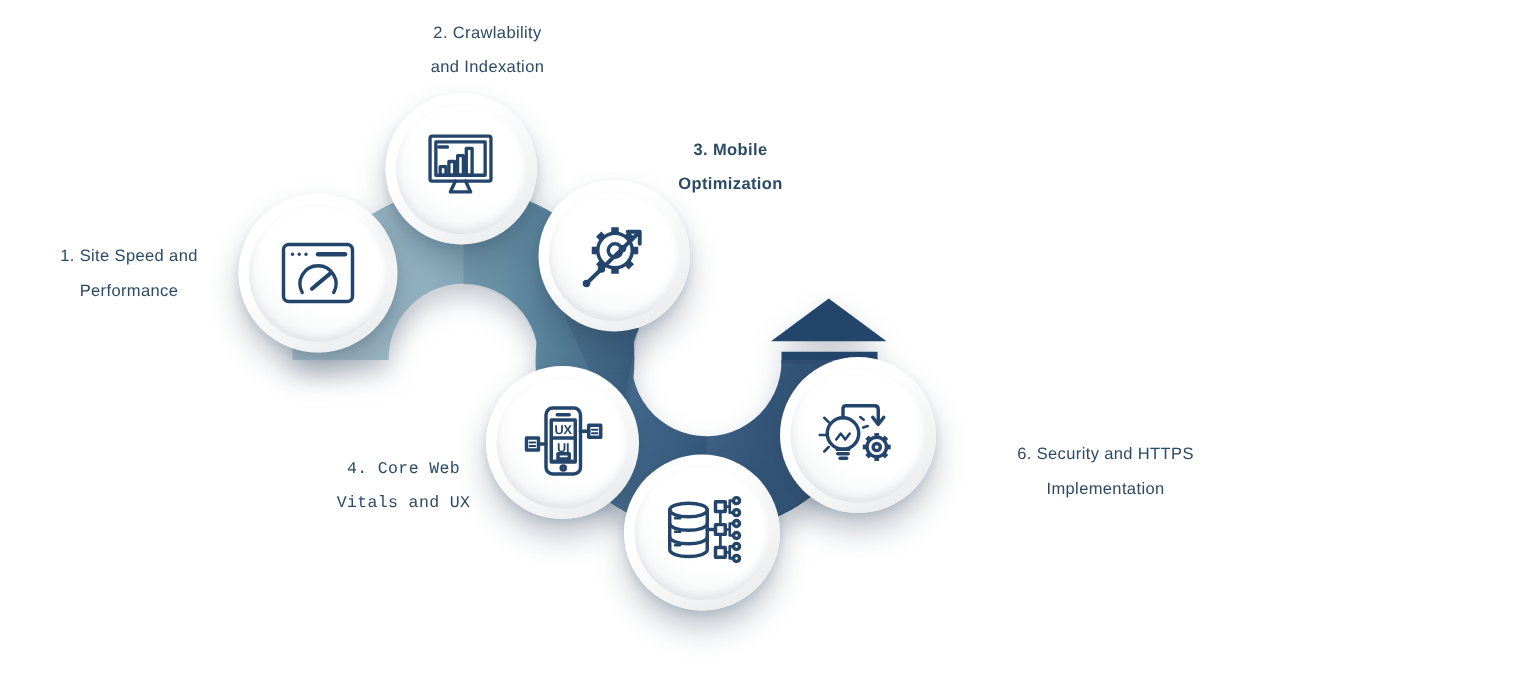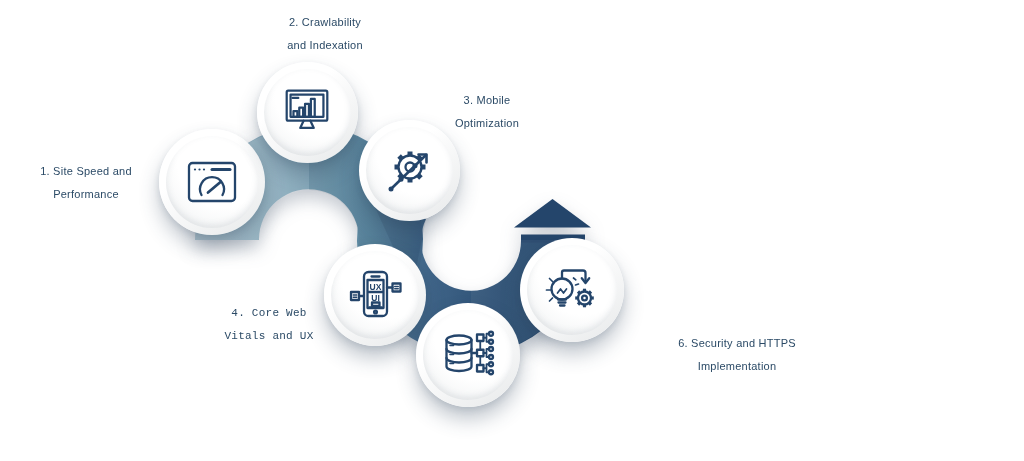--- a/index.html
+++ b/index.html
@@ -20,24 +20,24 @@
          color:var(--label-color,#2b4a66);font-size:11px;line-height:22.5px;
          font-weight:500;letter-spacing:.25px;}
   .n1{left:159px;top:129px;width:106px;height:106px;}
   .n2{left:257px;top:62px;width:101px;height:101px;}
   .n3{left:359px;top:120px;width:101px;height:101px;}
   .n4{left:324px;top:244px;width:102px;height:102px;text-decoration:underline;}
   .n5{left:416px;top:303px;width:104px;height:104px;}
   .n6{left:520px;top:238px;width:104px;height:104px;}
   .l1{left:8px;top:160px;width:156px;}
   .l2{left:245px;top:11px;width:160px;}
-  .l3{left:424px;top:89px;width:126px;}
+  .l3{left:424px;top:89px;width:126px;font-weight:bold;}
   .l4{left:192px;top:302px;width:154px;font-family:Liberation Mono, monospace;}
   .l5{left:404px;top:406px;width:164px;}
-  .l6{left:630px;top:292px;width:214px;margin-top:40px;}
+  .l6{left:630px;top:292px;width:214px;}
   .ic{stroke:var(--icon-stroke,#24456b);fill:none;
       stroke-width:2.3;stroke-linecap:round;stroke-linejoin:round;}
   .ic text{stroke:none;fill:var(--icon-stroke,#24456b);
       font-family:"Liberation Sans",sans-serif;font-weight:bold;}
   .fill{fill:var(--icon-stroke,#24456b);stroke:none;}
 </style>
 </head>
 <body style="background: rgb(255, 255, 255);">
 
 <div class="stage">

